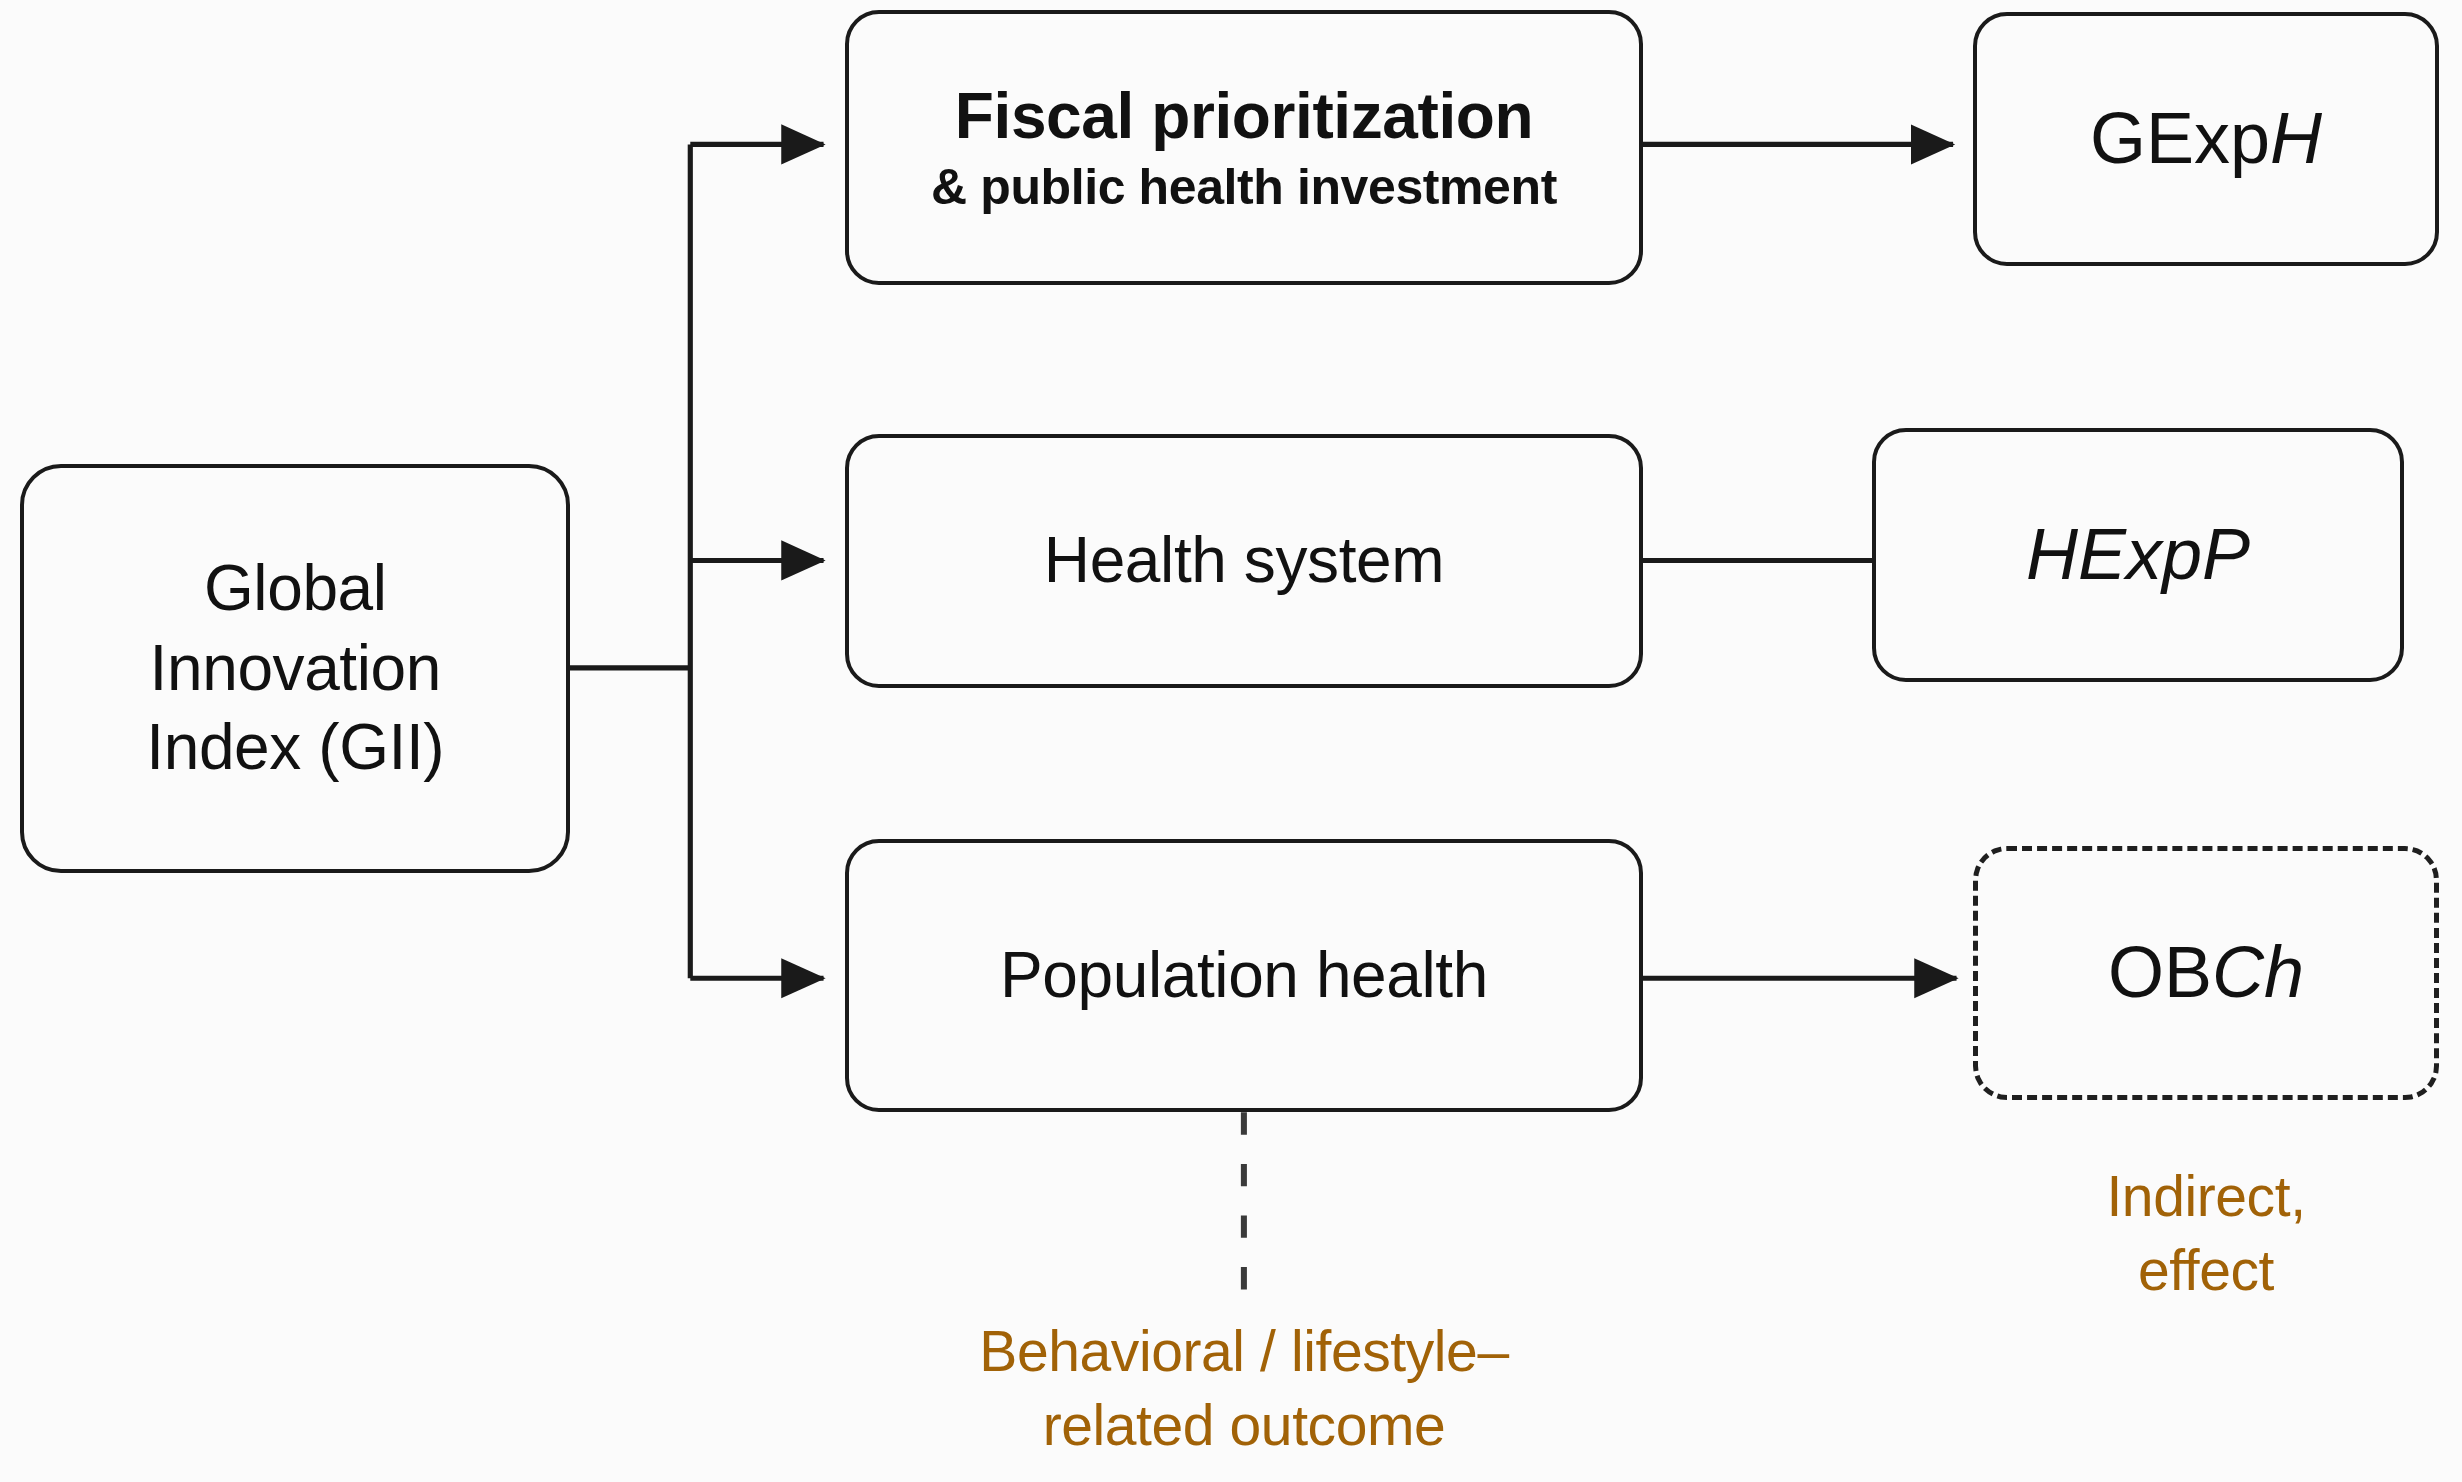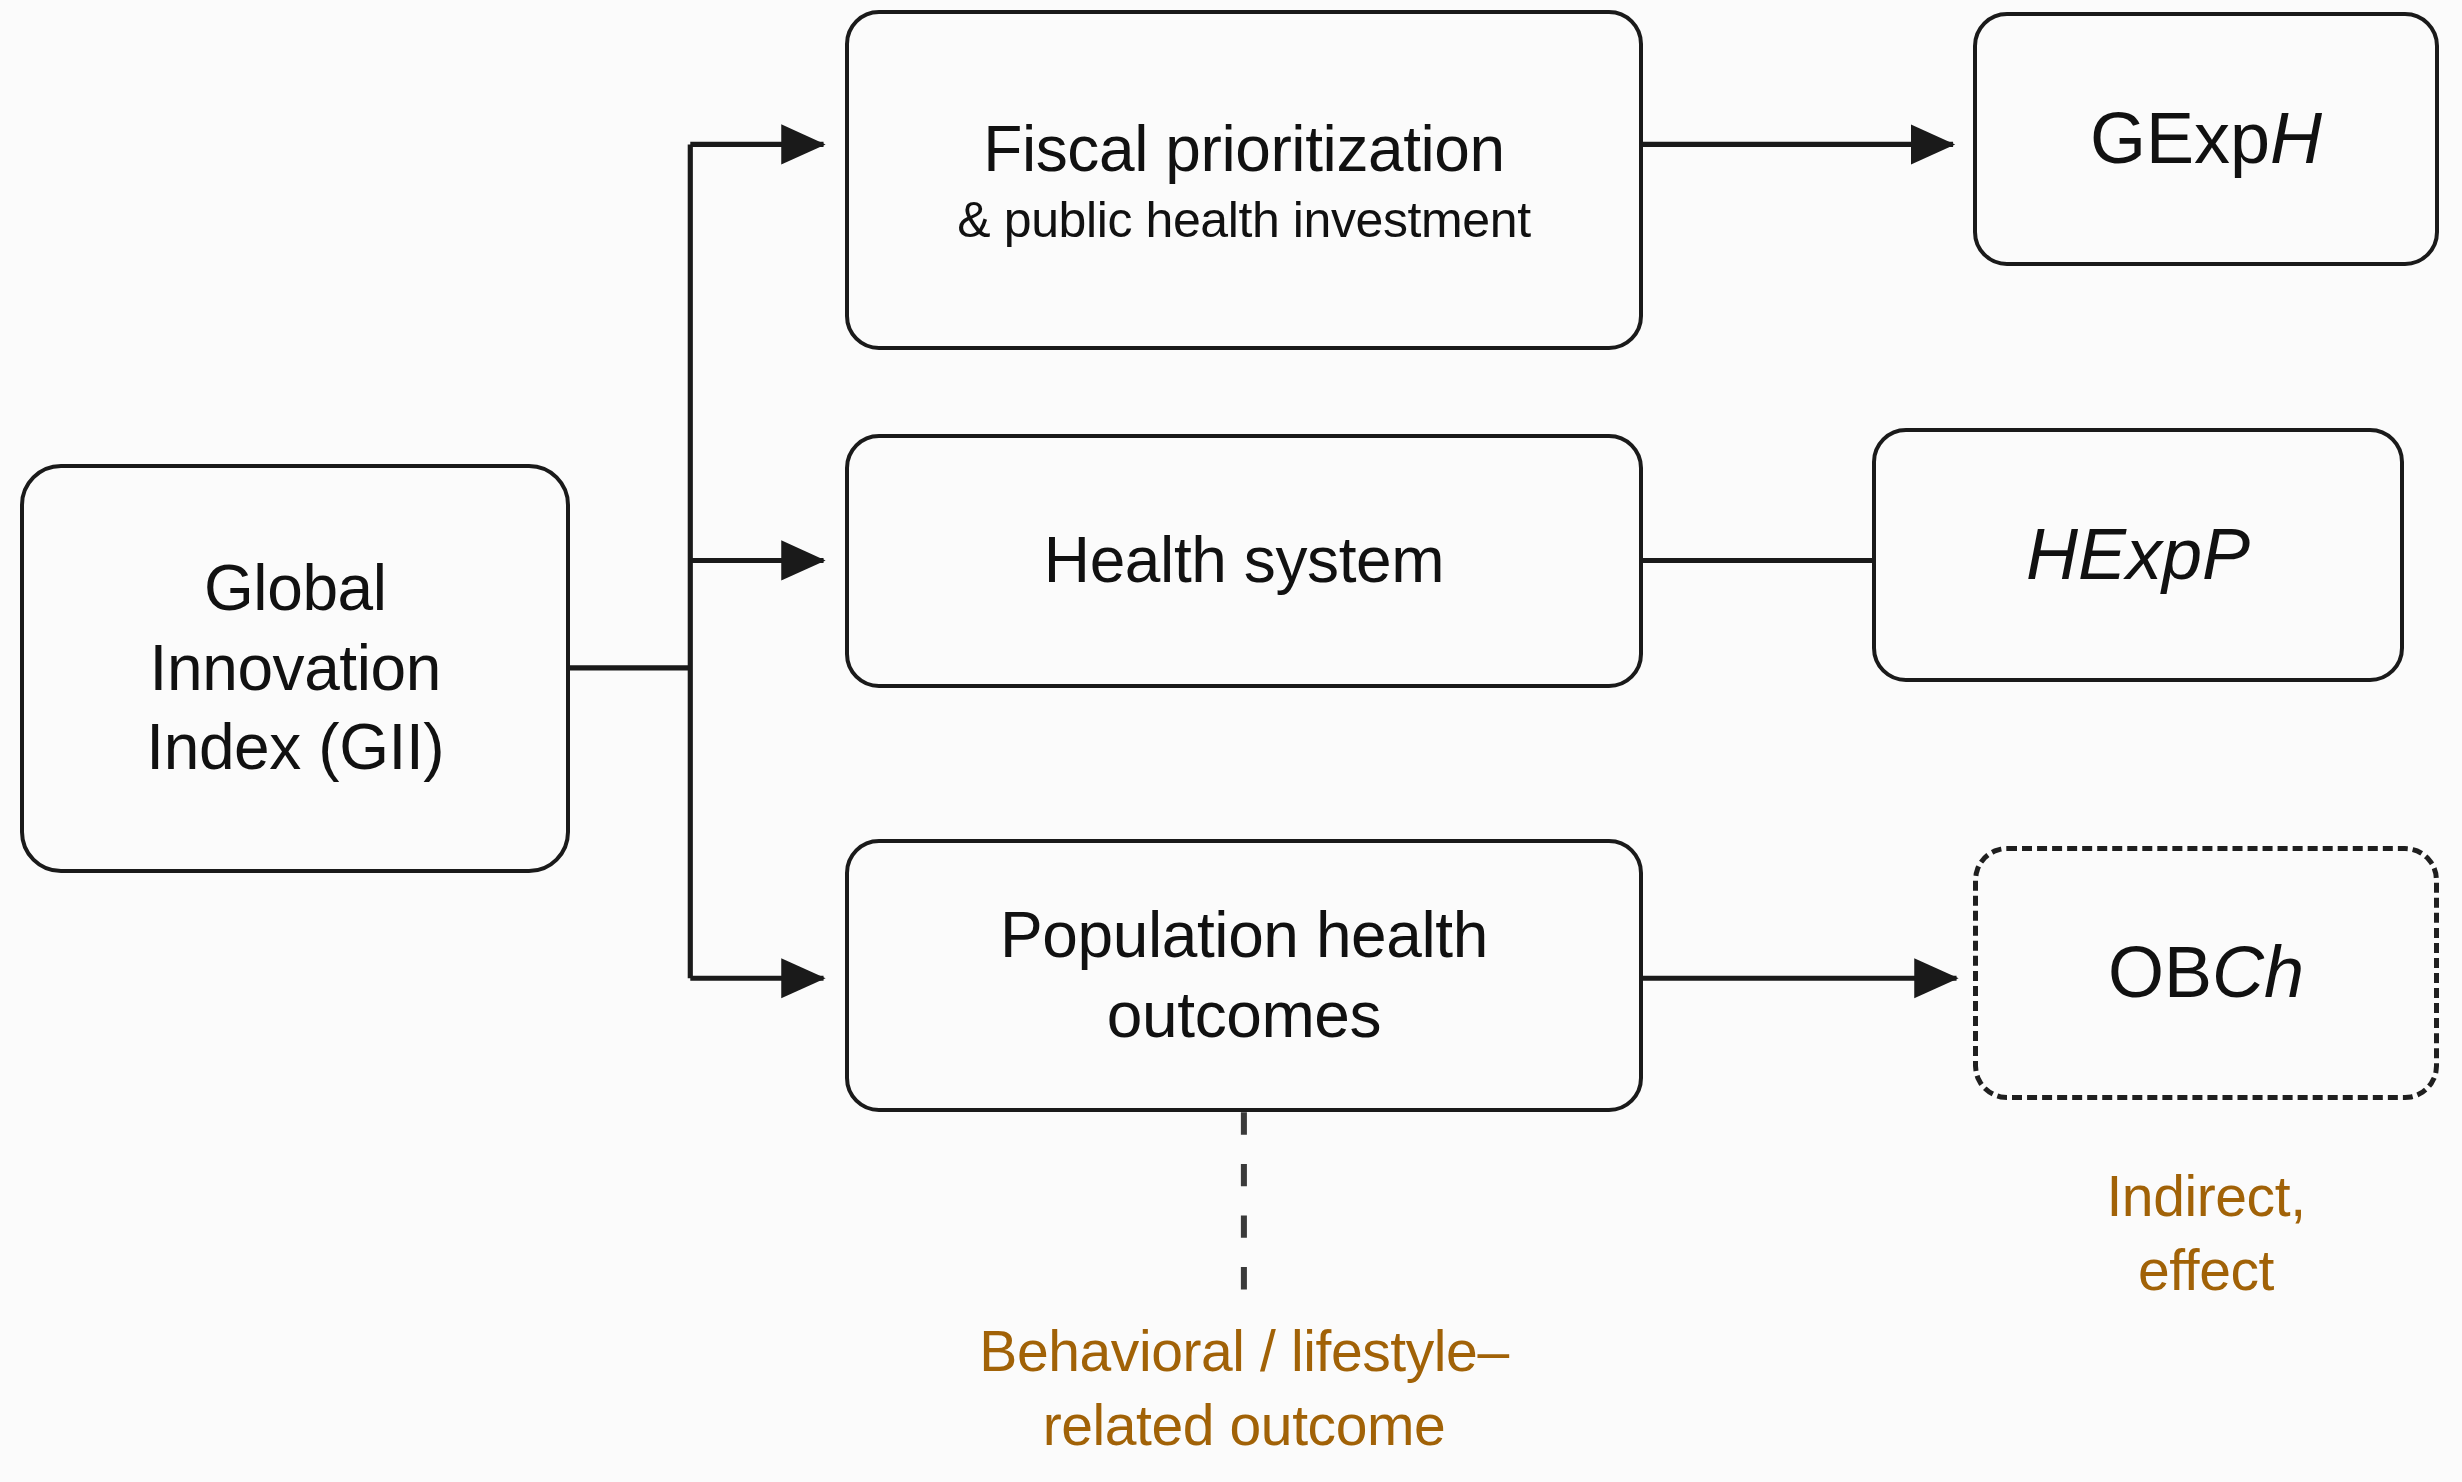--- a/index.html
+++ b/index.html
@@ -71,32 +71,31 @@
 
     <path d="M1447,1294 L1447,1528" fill="none" stroke="#3a3a3a" stroke-width="7" stroke-dasharray="26 34"></path>
   </svg>
 
   <div class="node" style="left:10.3px;top:464px;width:550px;height:409px;border-radius:41px;margin-left:10px;">
     <span class="line-main">Global</span>
     <span class="line-main">Innovation</span>
     <span class="line-main">Index (GII)</span>
   </div>
 
-  <div class="node" style="left:845px;top:10.3px;width:798px;height:340px;">
+  <div class="node" style="left:845px;top:10.3px;width:798px;height:275px;font-weight:bold;">
     <span class="line-main">Fiscal prioritization</span>
     <span class="line-sub">&amp; public health investment</span>
   </div>
 
   <div class="node" style="left:845px;top:434px;width:798px;height:254px;">
     <span class="line-main">Health system</span>
   </div>
 
   <div class="node" style="left:845px;top:839px;width:798px;height:273px;">
     <span class="line-main">Population health</span>
-    <span class="line-main">outcomes</span>
   </div>
 
   <div class="node" style="left:1973px;top:12px;width:466px;height:254px;">
     <span class="code"><span>GExp</span><i>H</i></span>
   </div>
 
   <div class="node" style="left:1872px;top:428px;width:532px;height:254px;text-align:center;">
     <span class="code"><i>HExpP</i></span>
   </div>
 

